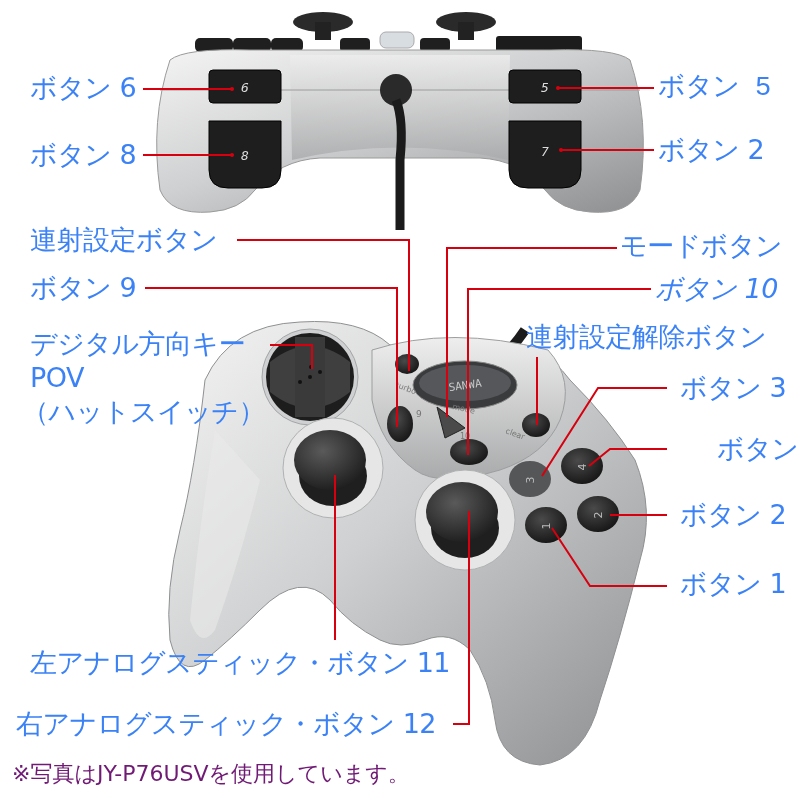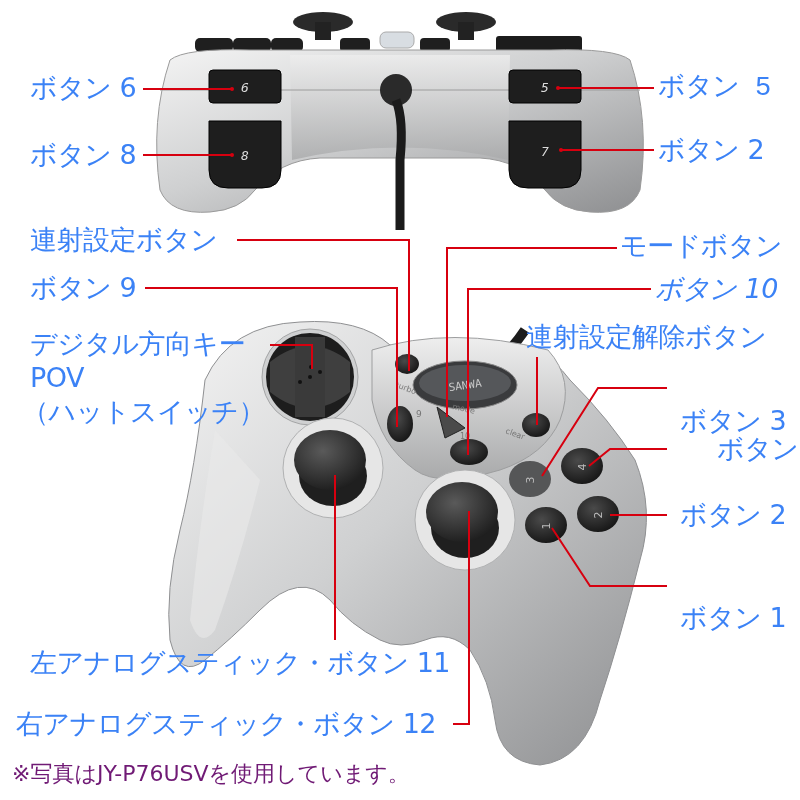--- a/index.html
+++ b/index.html
@@ -165,22 +165,22 @@
 
   <div class="lbl" style="left:30px;top:224px;">連射設定ボタン</div>
   <div class="lbl" style="left:30px;top:272px;">ボタン 9</div>
   <div class="lbl" style="left:30px;top:328px;">デジタル方向キー</div>
   <div class="lbl" style="left:30px;top:362px;text-align:right;">POV</div>
   <div class="lbl" style="left:620px;top:230px;">モードボタン</div>
 
   <div class="lbl" style="left:22px;top:396px;">（ハットスイッチ）</div>
   <div class="lbl" style="left:655px;top:273px;font-style:italic;">ボタン 10</div>
   <div class="lbl" style="left:526px;top:321px;">連射設定解除ボタン</div>
-  <div class="lbl" style="left:680px;top:372px;margin-top:33px;">ボタン 3</div>
+  <div class="lbl" style="left:680px;top:372px;">ボタン 3</div>
   <div class="lbl" style="left:680px;top:433px;margin-left:37px;">ボタン 4</div>
   <div class="lbl" style="left:680px;top:499px;">ボタン 2</div>
-  <div class="lbl" style="left:680px;top:602px;">ボタン 1</div>
+  <div class="lbl" style="left:680px;top:568px;">ボタン 1</div>
 
   <div class="lbl" style="left:30px;top:647px;">左アナログスティック・ボタン 11</div>
   <div class="lbl" style="left:16px;top:708px;">右アナログスティック・ボタン 12</div>
 
   <div class="note">※写真はJY-P76USVを使用しています。</div>
 </div>
 
 </body></html>

